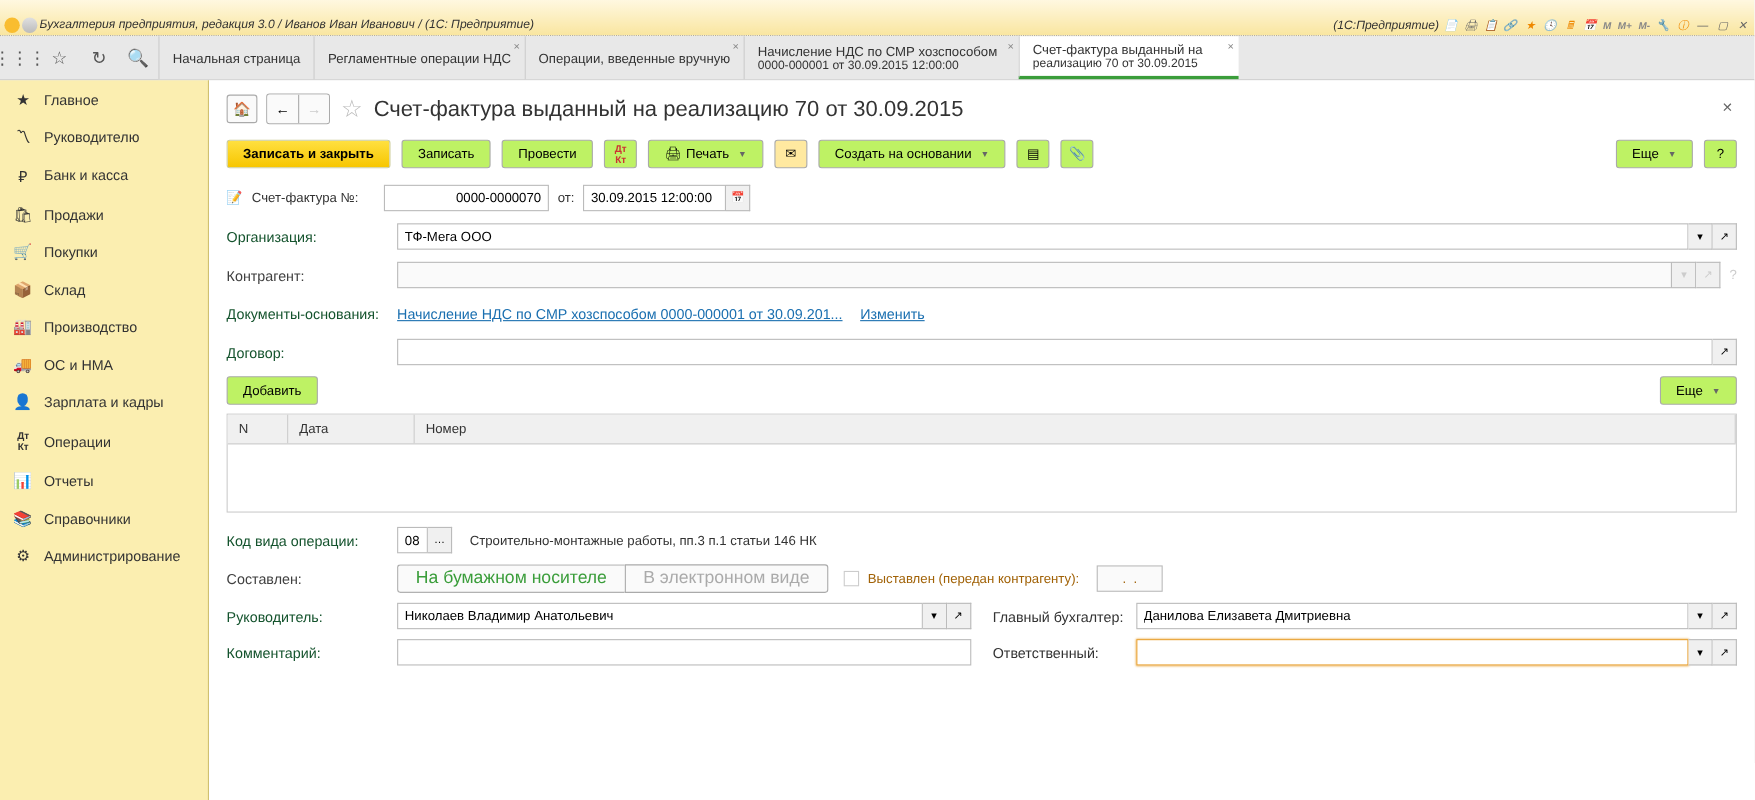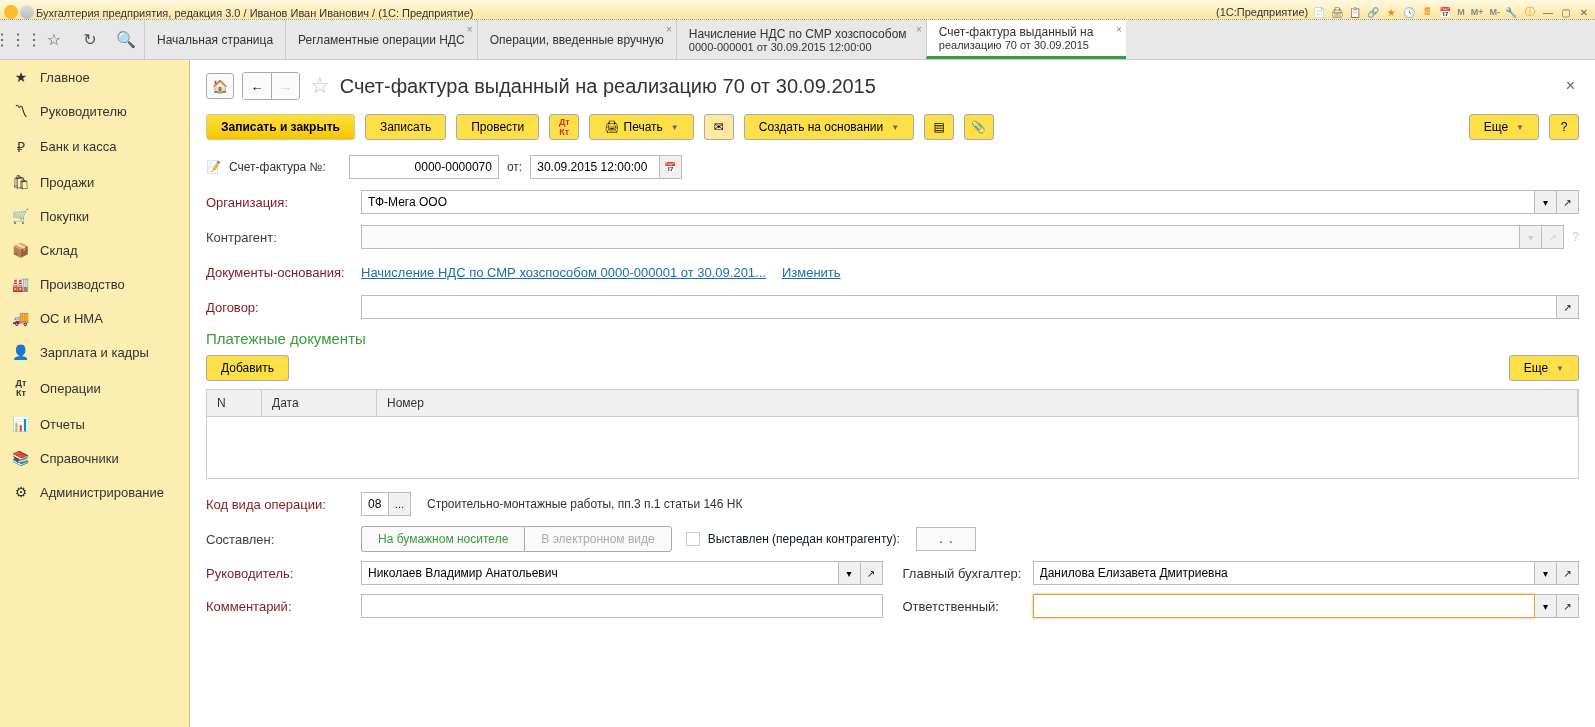--- a/index.html
+++ b/index.html
@@ -1,19 +1,19 @@
 <!DOCTYPE html>
 <html><head>
 <meta charset="utf-8">
 <style>
 * { box-sizing: border-box; margin: 0; padding: 0; font-family: Arial, sans-serif; }
 body { background: #f0f0f0; font-size: 12px; color: #333; }
 
 
-.titlebar { height: 20px; background: linear-gradient(#fff8e0, #f9e6a0); display: flex; align-items: flex-end; padding: 0 4px; font-size: 11px; border-bottom: 1px dotted #999; }
+.titlebar { height: 20px; background: linear-gradient(#fff8e0, #f9e6a0); display: flex; align-items: flex-start; padding: 16px 4px; font-size: 11px; border-bottom: 1px dotted #999; font-style: italic; }
 .titlebar .ticon { width: 14px; height: 14px; border-radius: 50%; background: #f9bd30; margin-right: 2px; display:inline-block; }
 .titlebar .ticon2 { background: linear-gradient(#e0e0e0,#bbb); }
 .titlebar .ttext { flex: 1; overflow: hidden; white-space: nowrap; }
 .titlebar .tright { display: flex; align-items: center; gap: 4px; }
 .titlebar .tbtn { width: 14px; height: 14px; display: inline-flex; align-items: center; justify-content: center; font-size: 10px; color: #666; }
 .titlebar .tbtn.green { color: #3a7; }
 .titlebar .tbtn.orange { color: #e80; }
 .titlebar .tbtn.memory { color: #888; font-weight: bold; font-size: 9px; width: auto; padding: 0 1px;}
 
 
@@ -38,53 +38,53 @@
 .navbtn { width: 28px; height: 26px; border: 1px solid #aaa; border-radius: 3px; background: #fafafa; display: inline-flex; align-items: center; justify-content: center; font-size: 13px; margin-right: 2px; }
 .nav-group { display:flex; border:1px solid #aaa; border-radius:3px; overflow:hidden; margin-right:10px; }
 .nav-group .navbtn { border:none; border-left:1px solid #aaa; margin:0; border-radius:0; }
 .nav-group .navbtn:first-child { border-left:none; }
 .star { font-size: 22px; color: #bbb; margin-right: 10px; }
 .page-title { font-size: 20px; font-weight: normal; flex: 1; }
 .close-page { font-size: 16px; color: #666; padding: 4px; }
 
 
 .toolbar { display: flex; align-items: center; gap: 10px; margin-bottom: 14px; }
-.btn { height: 26px; padding: 0 14px; border: 1px solid #aaa; border-radius: 3px; background: #fde047; font-size: 12px; display: inline-flex; align-items: center; gap: 4px; }
+.btn { height: 26px; padding: 0 14px; border: 1px solid #aaa; border-radius: 3px; background: #bef264; font-size: 12px; display: inline-flex; align-items: center; gap: 4px; }
 .btn.primary { background: linear-gradient(#ffe040, #f7c600); border-color: #cc9; font-weight: bold; }
 .btn .caret { font-size: 8px; color: #666; margin-left: 4px; }
 .btn-icon { width: 30px; padding: 0; justify-content: center; }
 .toolbar-spacer { flex: 1; }
 
 
 .form-row { display: flex; align-items: center; margin-bottom: 9px; min-height: 26px; }
-.form-label { width: 155px; font-size: 13px; color: #7f1d1d; }
+.form-label { width: 155px; font-size: 13px; color: #14532d; }
 .form-label.muted { color: #404040; }
 .input { height: 24px; border: 1px solid #bbb; padding: 11px 6px; font-size: 12px; background: #fff; }
 .input.ro { background: #fafafa; }
 .input-btn { width: 22px; height: 24px; border: 1px solid #bbb; border-left: none; background: #f0f0f0; display: inline-flex; align-items: center; justify-content: center; font-size: 10px; }
 .input-group { display: flex; }
 .link { color: #1a6fb0; text-decoration: underline; font-size: 13px; }
 .sum-row { background: #f2f2f2; padding: 6px 0; display: flex; align-items: center; }
 .sum-row .form-label { padding-left: 6px; }
 .sum-val { display: inline-block; min-width: 80px; text-align: right; padding-right: 8px; }
 .section-title { color: #3a9d3a; font-size: 15px; margin: 10px 0 8px; }
 
 
 .table-area { border: 1px solid #ccc; margin-bottom: 12px; min-height: 90px; }
 .table-head { display: flex; background: #f0f0f0; border-bottom: 1px solid #ccc; }
 .th { padding: 6px 10px; border-right: 1px solid #ccc; font-size: 12px; }
 .th.n { width: 55px; }
 .th.date { width: 115px; }
 .th.num { flex: 1; }
 
-.toggle-btn { height: 26px; padding: 0 16px; border: 1px solid #aaa; font-size: 12px; display: inline-flex; align-items: center; }
+.toggle-btn { height: 26px; padding: 0 16px; border: 1px solid #aaa; font-size: 16px; display: inline-flex; align-items: center; }
 .toggle-left { border-radius: 3px 0 0 3px; border-right: none; color: #3a9d3a; background: #fafafa; }
 .toggle-right { border-radius: 0 3px 3px 0; color: #aaa; background: #fafafa; }
 .checkbox { width: 14px; height: 14px; border: 1px solid #ccc; display: inline-block; margin: 0 8px 0 14px; vertical-align: middle; }
-.muted-text { color: #0f172a; }
+.muted-text { color: #a16207; }
 
 .focused-input { border: 1px solid #e8a030 !important; box-shadow: 0 0 2px #e8a030; }
 
 .two-col { display: flex; gap: 20px; }
 .two-col .col { flex: 1; display: flex; align-items: center; }
 .two-col .form-label2 { width: 130px; font-size: 13px; }
 </style>
 </head>
 <body>
 
@@ -275,21 +275,20 @@
 
     <div class="form-row">
       <span class="form-label">Договор:</span>
       <div class="input-group" style="flex:1;">
         <input class="input" style="flex: 1 1 0%;" value="">
         <button class="input-btn">↗</button>
       </div>
     </div>
 
 
-    <div class="section-title">Платежные документы</div>
 
     <div style="display:flex;margin-bottom:8px;">
       <button class="btn">Добавить</button>
       <div class="toolbar-spacer"></div>
       <button class="btn">
           <span>Еще</span>
           <span class="caret">▼</span>
         </button>
     </div>
 

